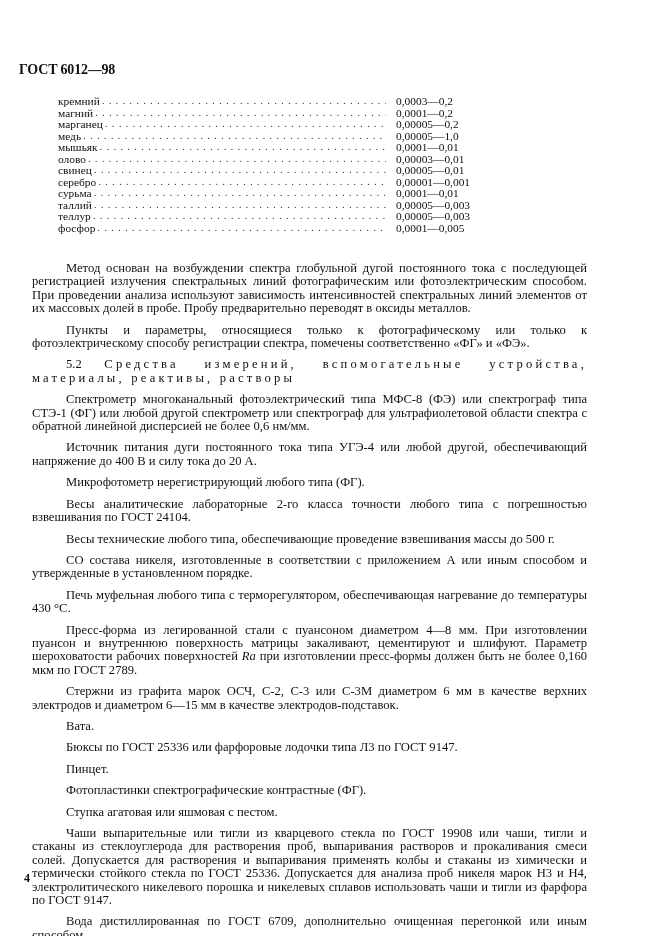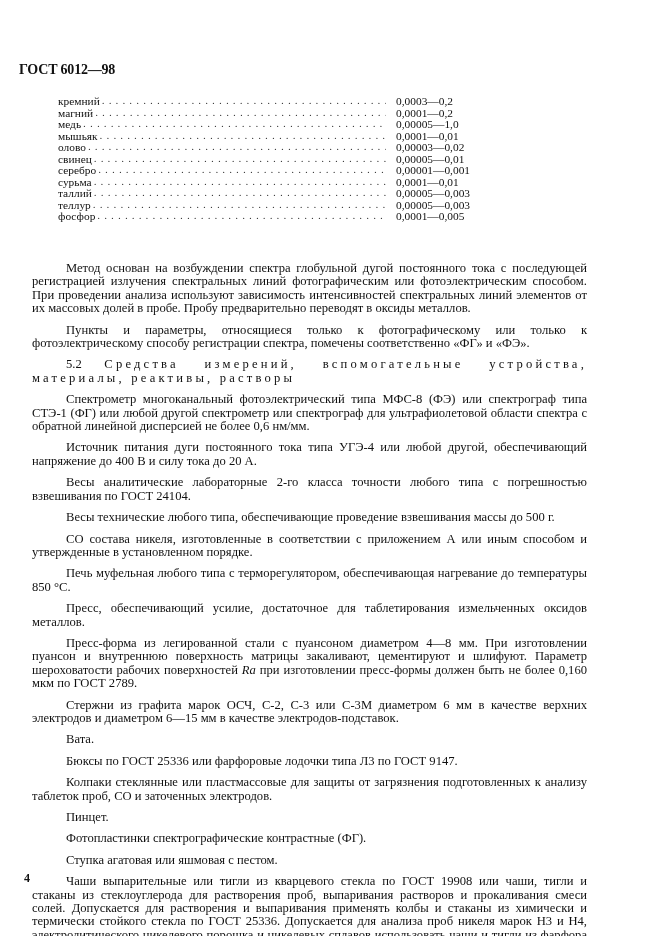--- a/index.html
+++ b/index.html
@@ -49,33 +49,38 @@
       <span class="el-name">кремний</span>
       <span class="el-dots"></span>
       <span class="el-value">0,0003—0,2</span>
     </div>
   <div class="el-row">
       <span class="el-name">магний</span>
       <span class="el-dots"></span>
       <span class="el-value">0,0001—0,2</span>
     </div>
   <div class="el-row">
+      <span class="el-name">марганец</span>
+      <span class="el-dots"></span>
+      <span class="el-value">0,00005—0,2</span>
+    </div>
+  <div class="el-row">
       <span class="el-name">медь</span>
       <span class="el-dots"></span>
       <span class="el-value">0,00005—1,0</span>
     </div>
   <div class="el-row">
       <span class="el-name">мышьяк</span>
       <span class="el-dots"></span>
       <span class="el-value">0,0001—0,01</span>
     </div>
   <div class="el-row">
       <span class="el-name">олово</span>
       <span class="el-dots"></span>
-      <span class="el-value">0,00003—0,02</span>
+      <span class="el-value">0,00003—0,01</span>
     </div>
   <div class="el-row">
       <span class="el-name">свинец</span>
       <span class="el-dots"></span>
       <span class="el-value">0,00005—0,01</span>
     </div>
   <div class="el-row">
       <span class="el-name">серебро</span>
       <span class="el-dots"></span>
       <span class="el-value">0,00001—0,001</span>
@@ -101,30 +106,29 @@
       <span class="el-value">0,0001—0,005</span>
     </div>
 </div>
 
 <div class="body-text">
   <p>Метод основан на возбуждении спектра глобульной дугой постоянного тока с последующей регистрацией излучения спектральных линий фотографическим или фотоэлектрическим способом. При проведении анализа используют зависимость интенсивностей спектральных линий элементов от их массовых долей в пробе. Пробу предварительно переводят в оксиды металлов.</p>
   <p>Пункты и параметры, относящиеся только к фотографическому или только к фотоэлектрическому способу регистрации спектра, помечены соответственно «ФГ» и «ФЭ».</p>
   <p><span>5.2</span> <span class="spaced">Средства измерений, вспомогательные устройства, материалы, реактивы, растворы</span></p>
   <p>Спектрометр многоканальный фотоэлектрический типа МФС-8 (ФЭ) или спектрограф типа СТЭ-1 (ФГ) или любой другой спектрометр или спектрограф для ультрафиолетовой области спектра с обратной линейной дисперсией не более 0,6 нм/мм.</p>
   <p>Источник питания дуги постоянного тока типа УГЭ-4 или любой другой, обеспечивающий напряжение до 400 В и силу тока до 20 А.</p>
+  <p>Микрофотометр нерегистрирующий любого типа (ФГ).</p>
   <p>Весы аналитические лабораторные 2-го класса точности любого типа с погрешностью взвешивания по ГОСТ 24104.</p>
   <p>Весы технические любого типа, обеспечивающие проведение взвешивания массы до 500 г.</p>
   <p>СО состава никеля, изготовленные в соответствии с приложением А или иным способом и утвержденные в установленном порядке.</p>
-  <p>Печь муфельная любого типа с терморегулятором, обеспечивающая нагревание до температуры 850 °С.</p>
-  <p>Пресс, обеспечивающий усилие, достаточное для таблетирования измельченных оксидов металлов.</p>
+  <p>Печь муфельная любого типа с терморегулятором, обеспечивающая нагревание до температуры 430 °С.</p>
   <p><span>Пресс-форма из легированной стали с пуансоном диаметром 4—8 мм. При изготовлении пуансон и внутреннюю поверхность матрицы закаливают, цементируют и шлифуют. Параметр шероховатости рабочих поверхностей </span><i>Ra</i><span> при изготовлении пресс-формы должен быть не более 0,160 мкм по ГОСТ 2789.</span></p>
   <p>Стержни из графита марок ОСЧ, С-2, С-3 или С-3М диаметром 6 мм в качестве верхних электродов и диаметром 6—15 мм в качестве электродов-подставок.</p>
   <p>Вата.</p>
   <p>Бюксы по ГОСТ 25336 или фарфоровые лодочки типа Л3 по ГОСТ 9147.</p>
-  <p>Колпаки стеклянные или пластмассовые для защиты от загрязнения подготовленных к анализу таблеток проб, СО и заточенных электродов.</p>
   <p>Пинцет.</p>
   <p>Фотопластинки спектрографические контрастные (ФГ).</p>
   <p>Ступка агатовая или яшмовая с пестом.</p>
   <p>Чаши выпарительные или тигли из кварцевого стекла по ГОСТ 19908 или чаши, тигли и стаканы из стеклоуглерода для растворения проб, выпаривания растворов и прокаливания смеси солей. Допускается для растворения и выпаривания применять колбы и стаканы из химически и термически стойкого стекла по ГОСТ 25336. Допускается для анализа проб никеля марок Н3 и Н4, электролитического никелевого порошка и никелевых сплавов использовать чаши и тигли из фарфора по ГОСТ 9147.</p>
   <p>Вода дистиллированная по ГОСТ 6709, дополнительно очищенная перегонкой или иным способом.</p>
 </div>
 
 <div class="page-number">4</div>
 
 </body></html>

